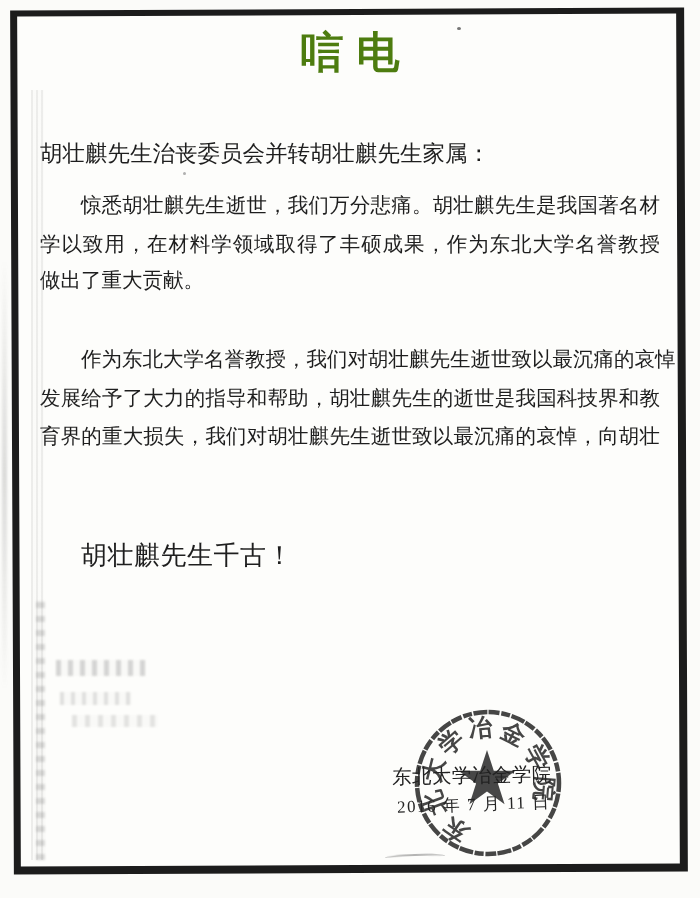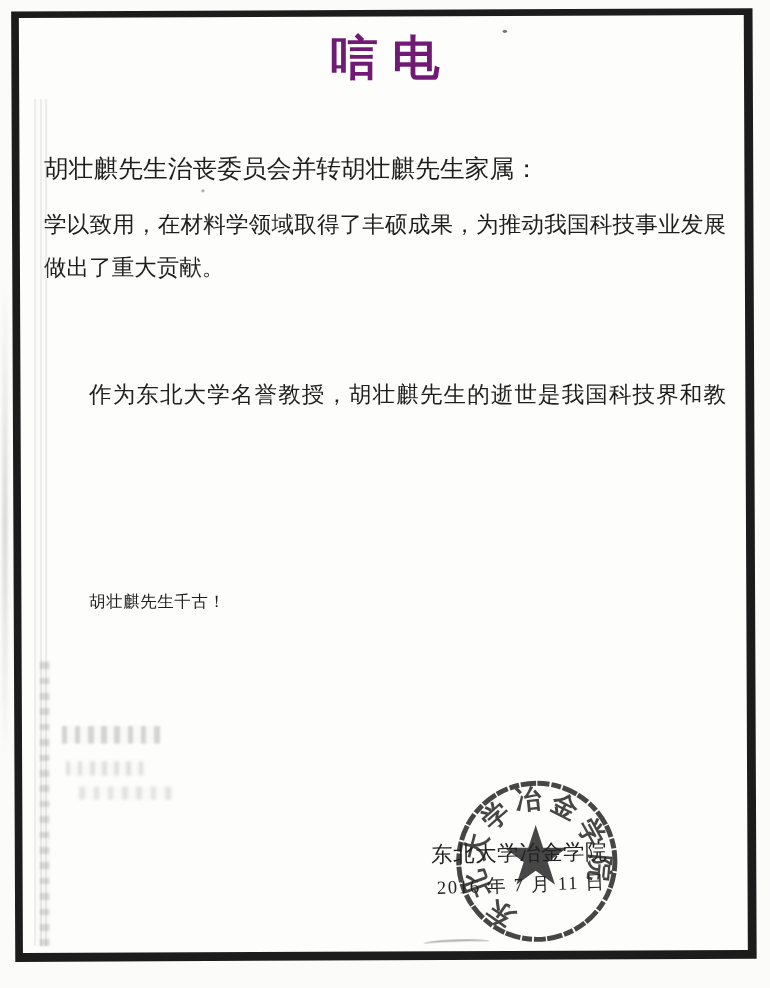--- a/index.html
+++ b/index.html
@@ -21,21 +21,21 @@
     background: #fdfdfb;
   }
   .doc-title {
     position: absolute;
     left: 0; top: 24px;
     width: 700px;
     text-align: center;
     font-size: 43px;
     font-weight: bold;
     letter-spacing: 13px;
-    color: #701a75;
+    color: #4d7c0f;
     text-indent: 13px; 
   }
   .salutation {
     position: absolute;
     left: 40px; top: 138px;
     width: 625px;
     font-size: 22.5px;
     color: #1e1e1e;
   }
   .para {
@@ -46,27 +46,27 @@
     color: #1e1e1e;
   }
   .para .line {
     line-height: 38.5px;
     height: 38.5px;
     text-align: justify;
     text-align-last: justify;
     white-space: nowrap;
   }
   .para .line.ind { text-indent: 41px; }
-  .para .line.last { text-align-last: auto; }
+  .para .line.last { text-align-last: auto; font-family: Liberation Mono, monospace; }
   #p1 { top: 186px; }
   #p2 { top: 340px; }
   .closing {
     position: absolute;
     left: 81px; top: 538px;
-    font-size: 15px;
+    font-size: 26px;
     color: #1e1e1e;
     letter-spacing: 0.5px;
   }
   .signature {
     position: absolute;
     left: 392px; top: 762px;
     font-size: 19.5px;
     color: #222;
     letter-spacing: 0.5px;
     transform: rotate(-1deg);
@@ -136,26 +136,29 @@
 </head>
 <body>
 
 <div class="page-frame"></div>
 
 <div class="doc-title">唁电</div>
 
 <div class="salutation">胡壮麒先生治丧委员会并转胡壮麒先生家属：</div>
 
 <div class="para" id="p1">
-  <div class="line">学以致用，在材料学领域取得了丰硕成果，为推动我国科技事业发展</div>
+  <div class="line ind">惊悉胡壮麒先生逝世，我们万分悲痛。胡壮麒先生是我国著名材</div>
+  <div class="line">学以致用，在材料学领域取得了丰硕成果，作为东北大学名誉教授</div>
   <div class="line last">做出了重大贡献。</div>
 </div>
 
 <div class="para" id="p2">
-  <div class="line ind">作为东北大学名誉教授，胡壮麒先生的逝世是我国科技界和教</div>
+  <div class="line ind">作为东北大学名誉教授，我们对胡壮麒先生逝世致以最沉痛的哀悼</div>
+  <div class="line">发展给予了大力的指导和帮助，胡壮麒先生的逝世是我国科技界和教</div>
+  <div class="line">育界的重大损失，我们对胡壮麒先生逝世致以最沉痛的哀悼，向胡壮</div>
 </div>
 
 <div class="closing">胡壮麒先生千古！</div>
 
 <svg class="seal-svg" width="172" height="172" viewBox="0 0 172 172">
   <circle cx="85" cy="85" r="71" fill="none" stroke="#2d2d2d" stroke-width="4.5" stroke-dasharray="9 1.6 14 1.2 11 1.8"></circle>
   <path d="M84,52 L90.8,72.7 L112.5,72.7 L94.9,85.6 L101.6,106.3 L84,93.5 L66.4,106.3 L73.1,85.6 L55.5,72.7 L77.2,72.7 Z" fill="#2f2f2f"></path>
   <text transform="translate(53,132) rotate(-145)">东</text>
   <text transform="translate(32,105) rotate(-110)">北</text>
   <text transform="translate(31,72) rotate(-76)" font-size="28">大</text>

